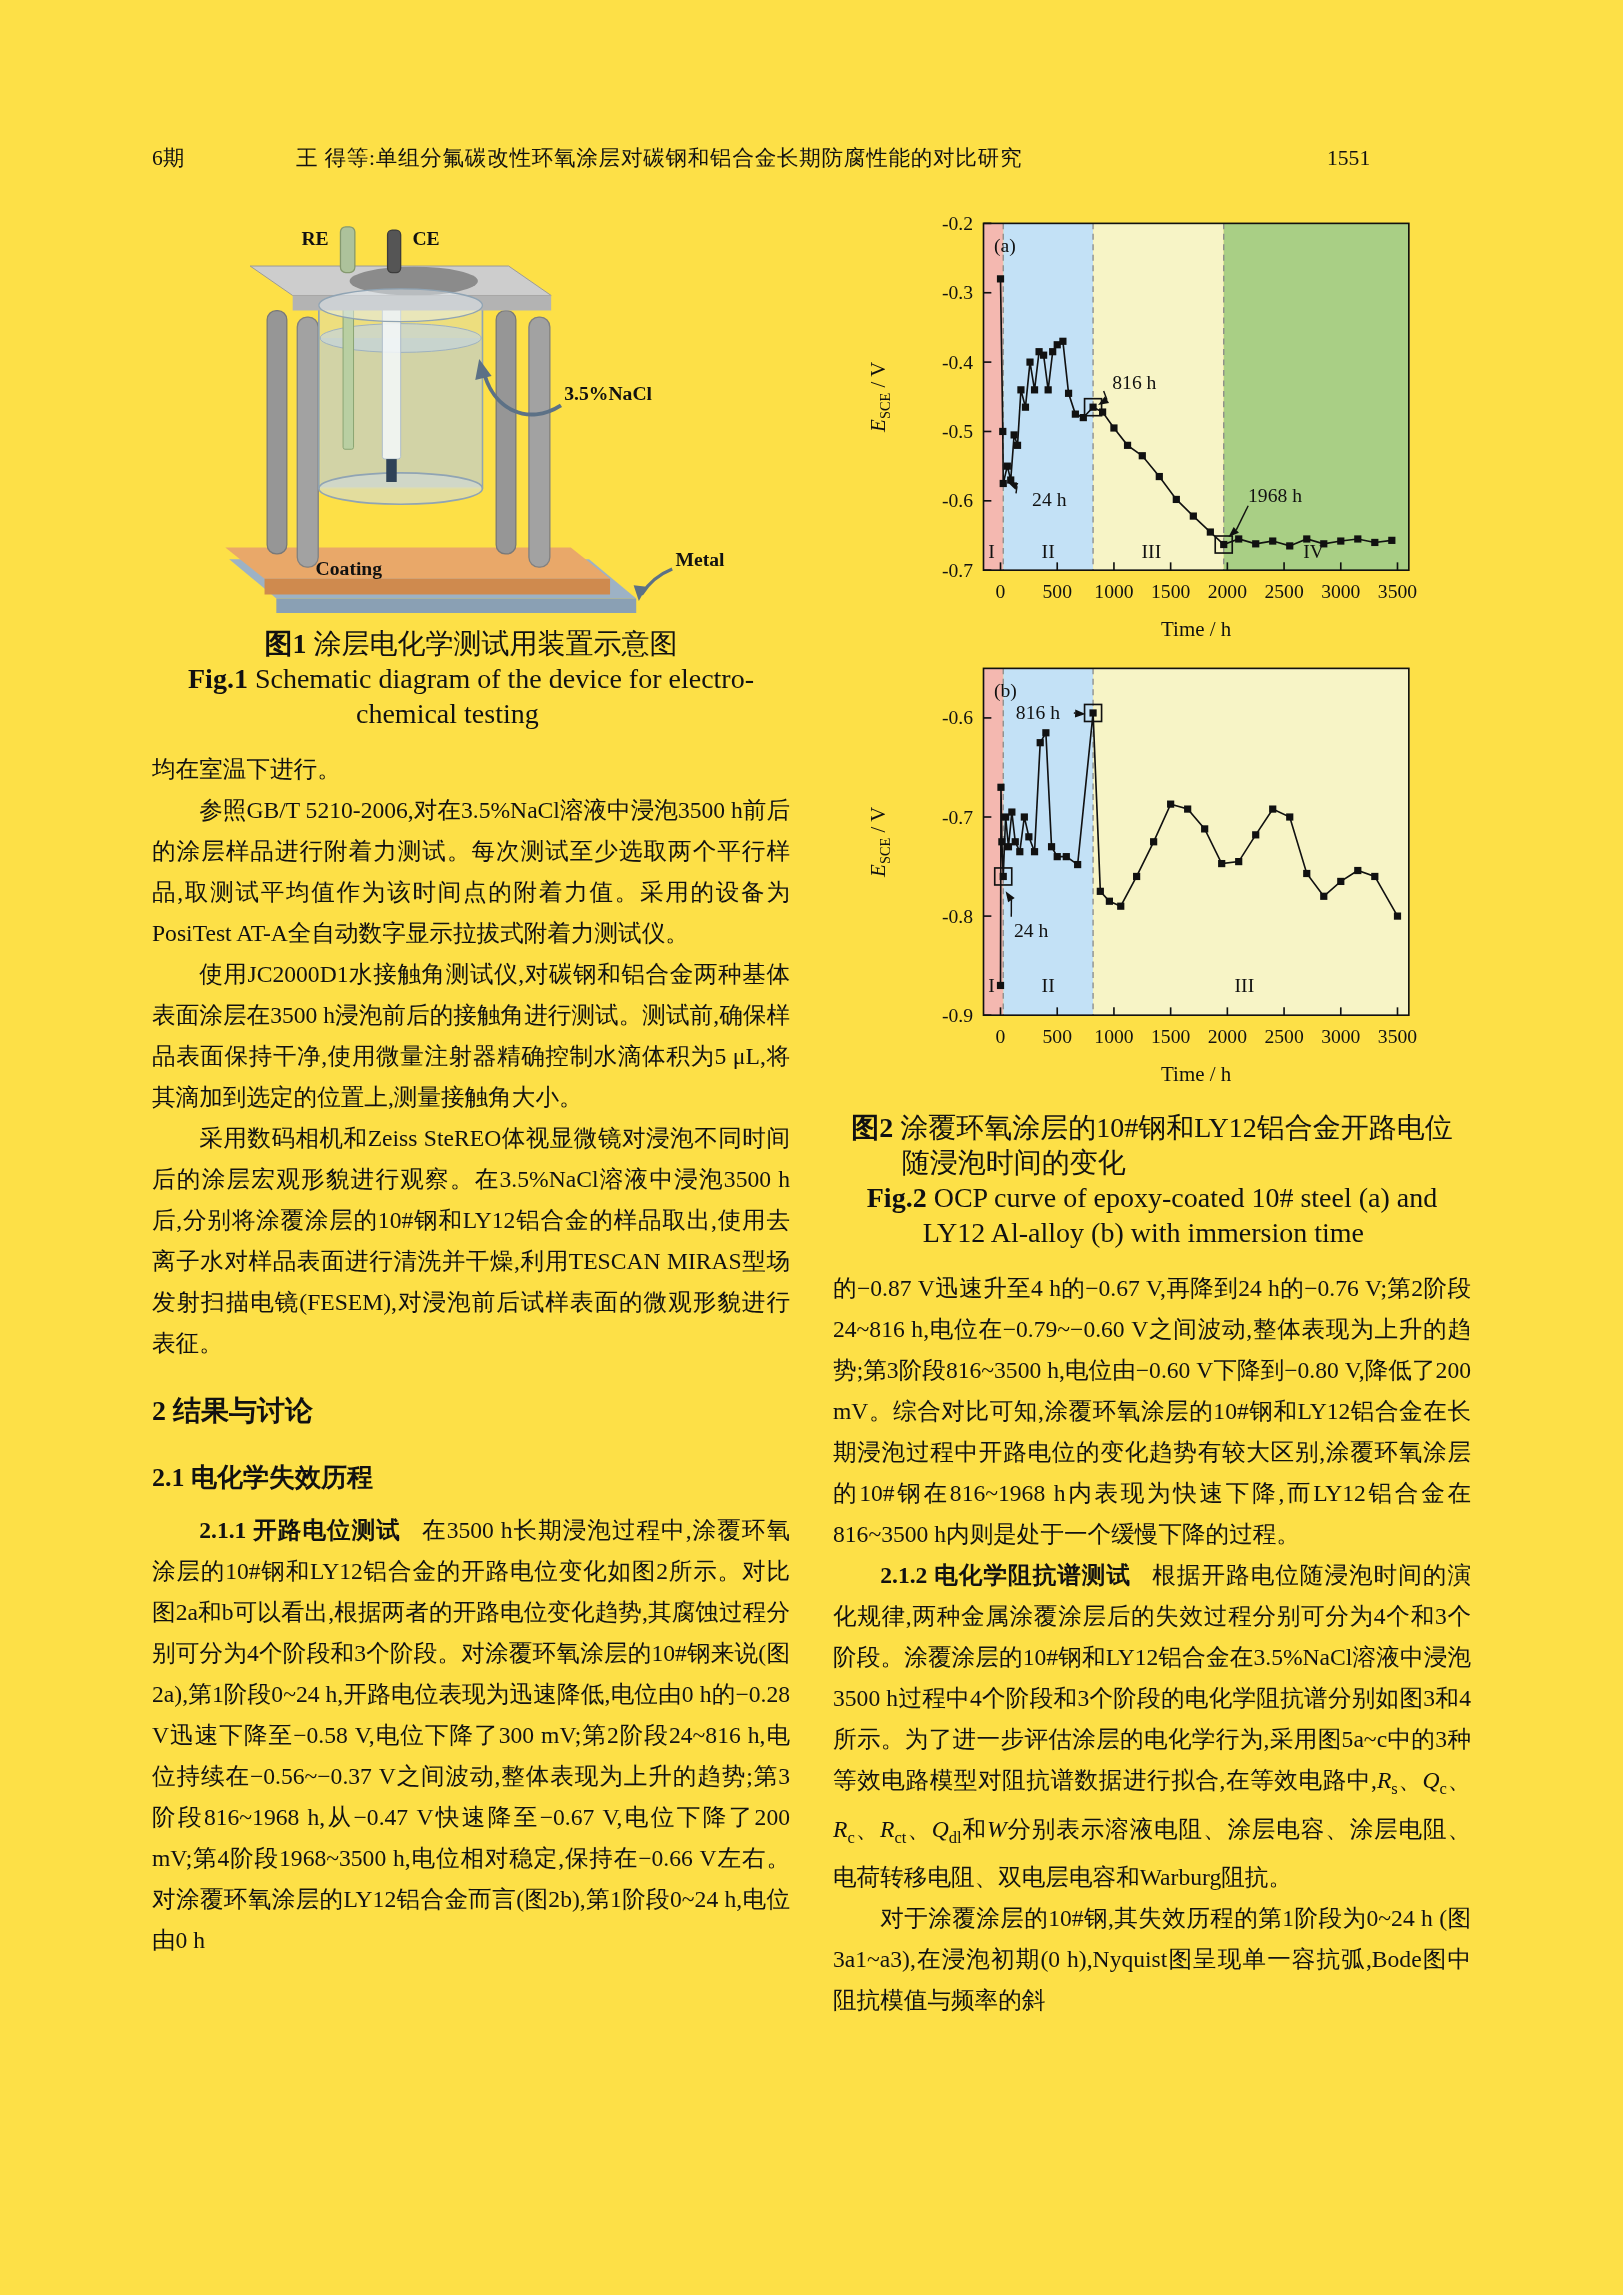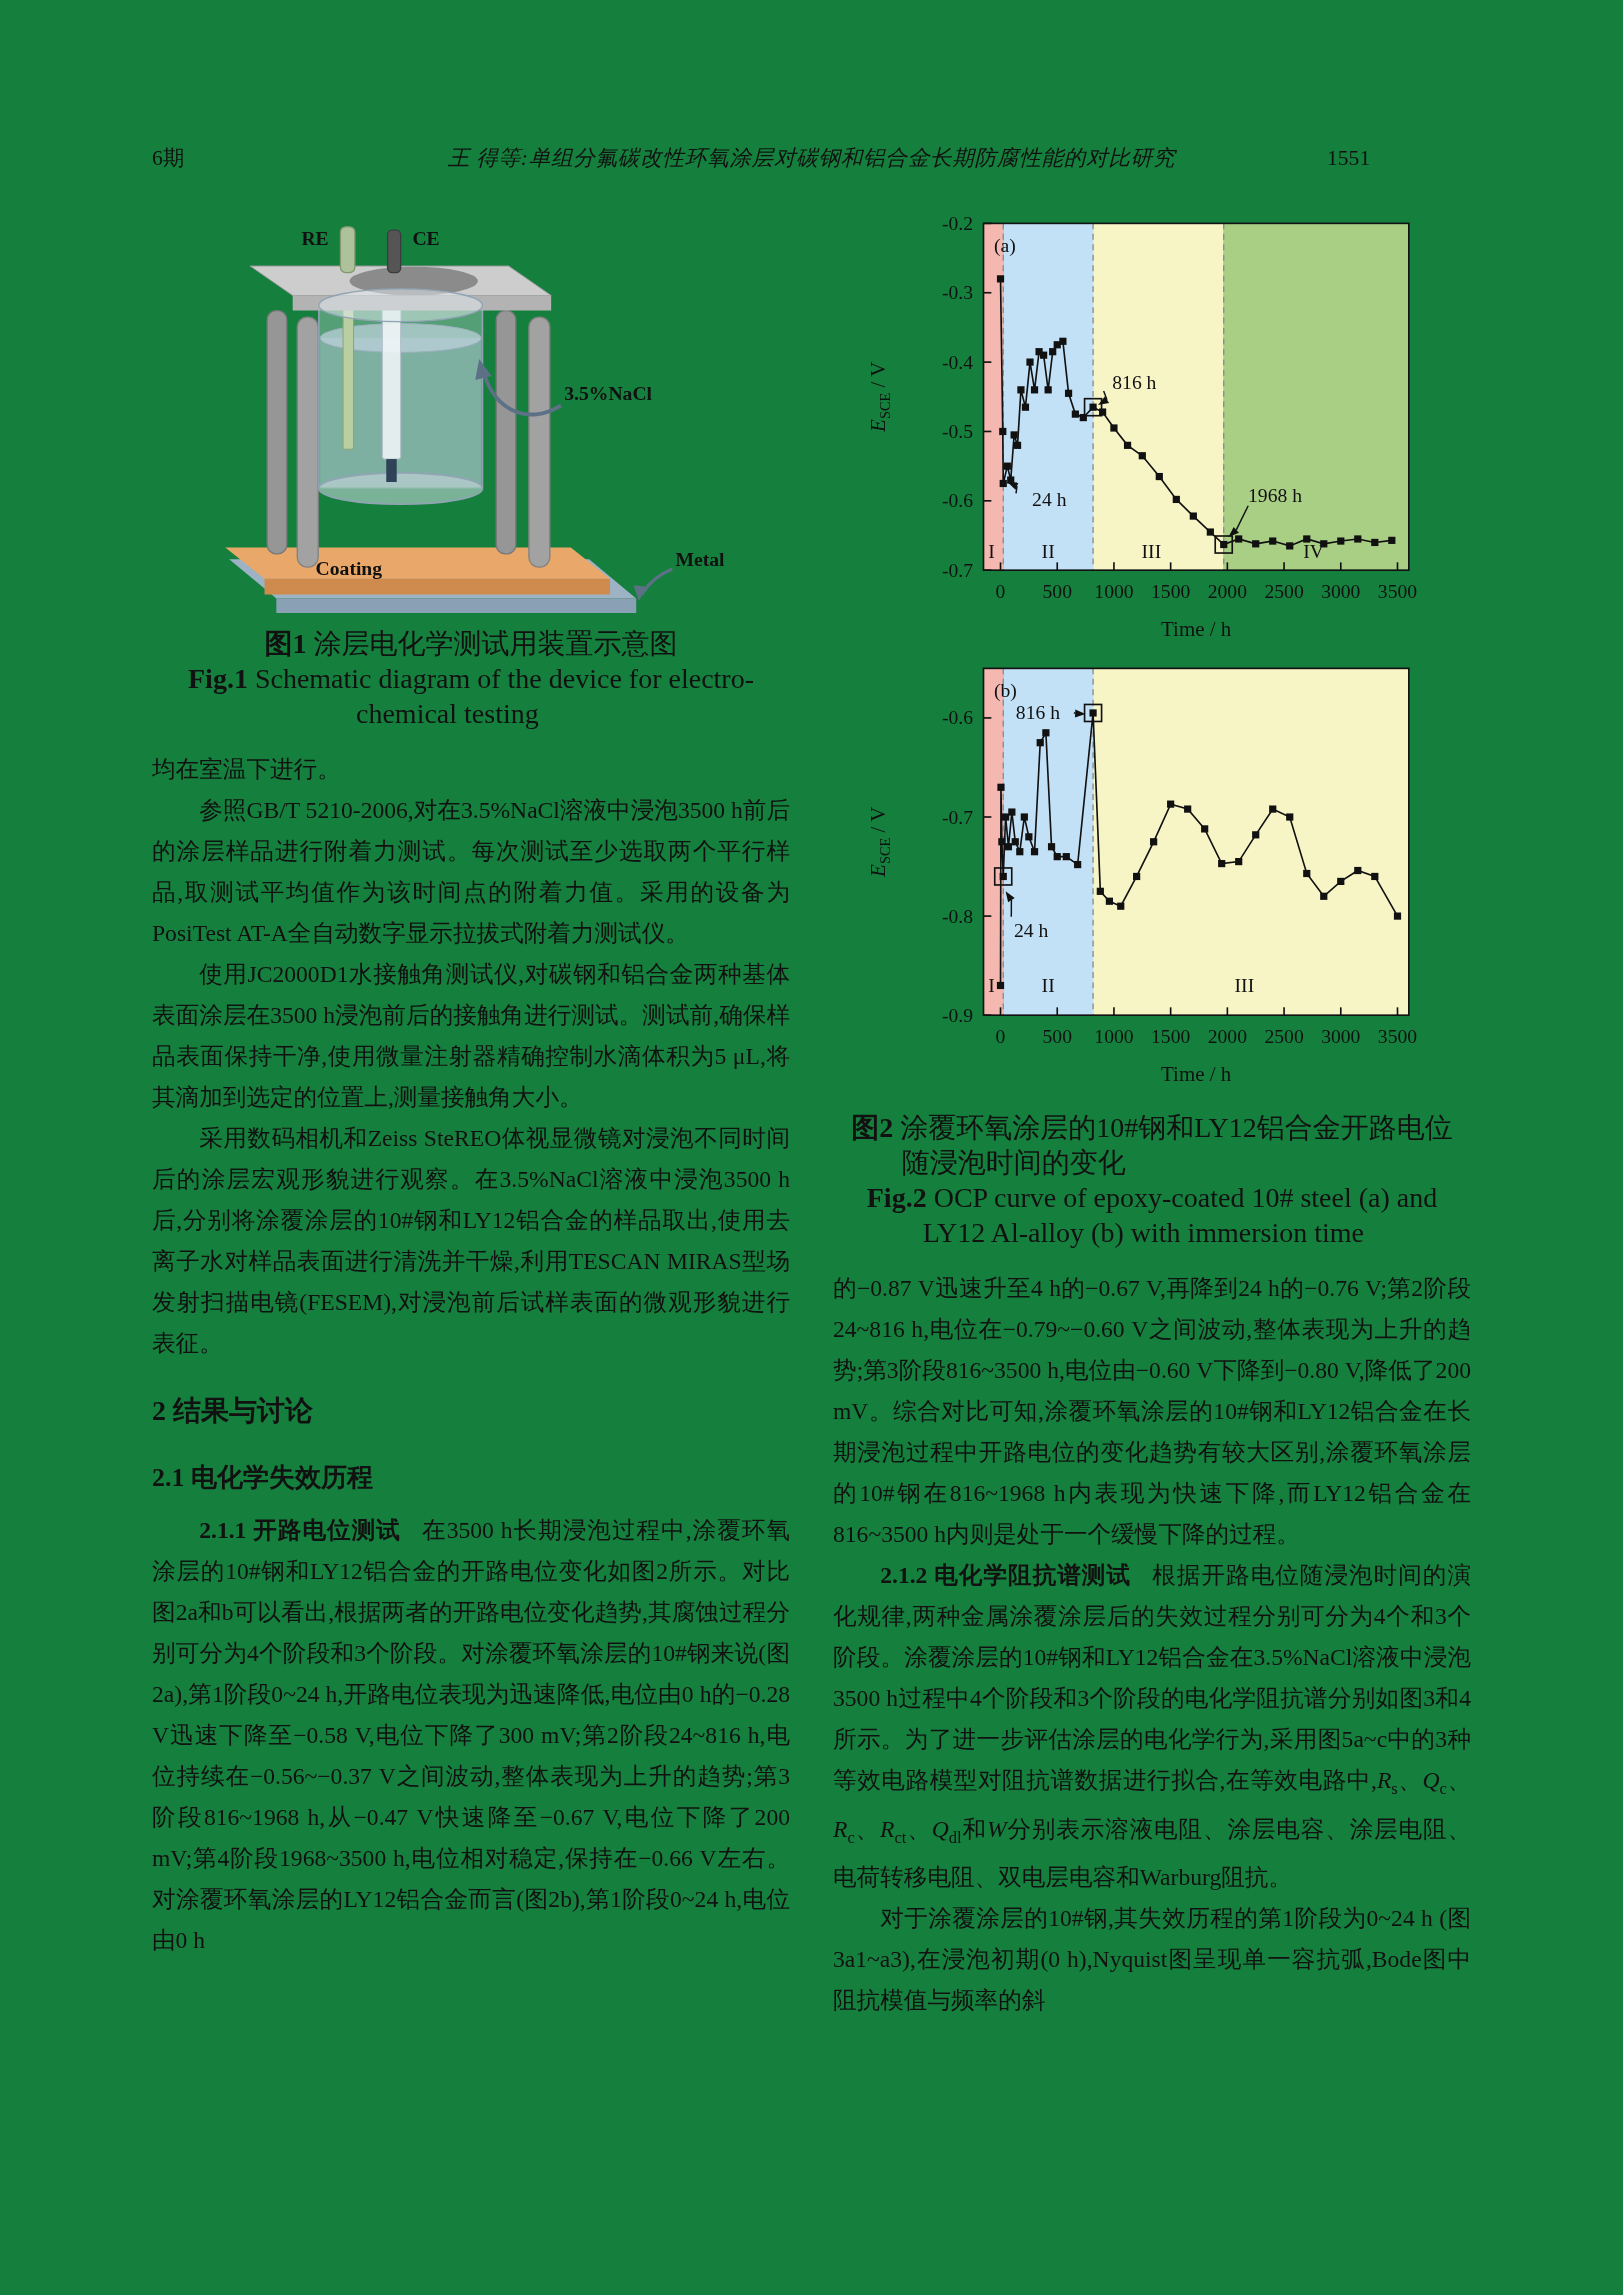--- a/index.html
+++ b/index.html
@@ -1,30 +1,30 @@
 <!DOCTYPE html>
 <html style="font-size:10.5px"><head>
 <meta charset="utf-8">
 <style>
   * { box-sizing: border-box; }
   html, body { margin: 0; padding: 0; background: #ffffff; }
   .page {
     position: relative;
     width: 1623px; height: 2295px;
-    background: #15803d;
+    background: #fde047;
     font-family: "Liberation Serif", serif;
     color: #111;
     overflow: hidden;
   }
   .header {
     position: absolute; left: 152px; top: 143px; width: 1319px;
     display: flex; align-items: baseline; font-size: 21.6px;
   }
   .header .issue { width: 144px; text-align: left; }
-  .header .title { flex: 1; text-align: center; letter-spacing: 0.7px; font-style: italic; }
+  .header .title { flex: 1; letter-spacing: 0.7px; }
   .header .pageno { width: 144px; }
 
   .col { position: absolute; top: 196px; width: 638px; }
   .col.left  { left: 152px; }
   .col.right { left: 833px; }
 
   figure.fig { margin: 10.5px 0 0 0; padding: 0; }
   .fig1-svg { display: block; margin: 0 auto; }
   .chart-svg { display: block; margin: 0 auto; }
 

